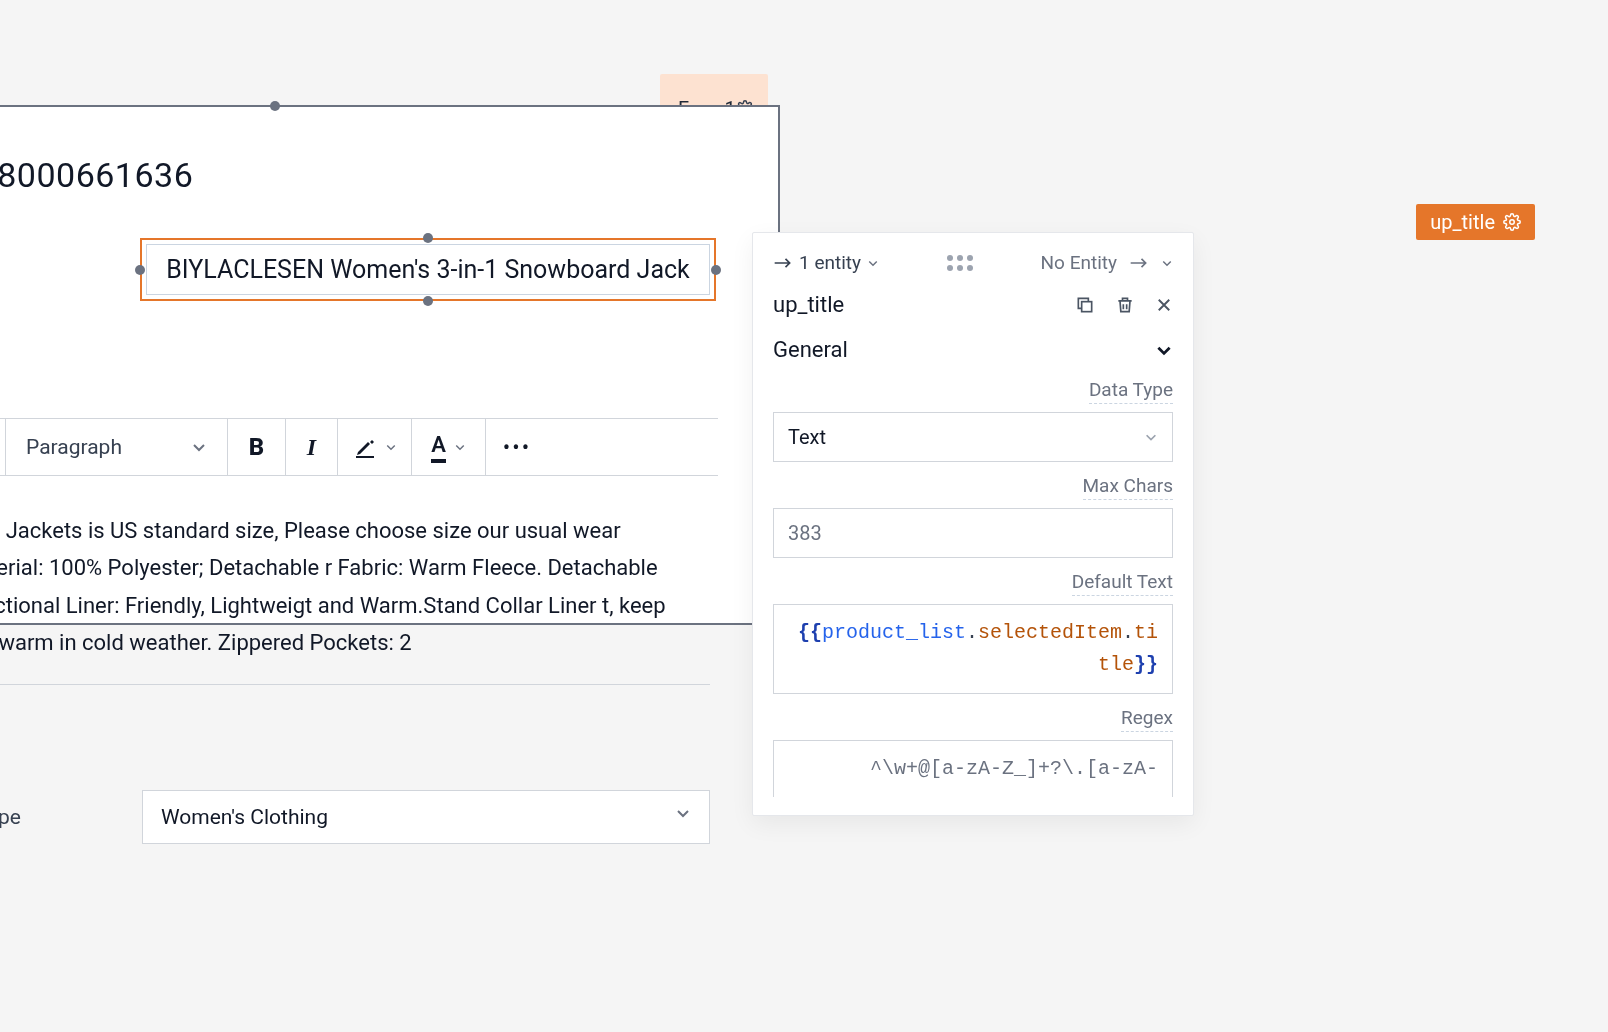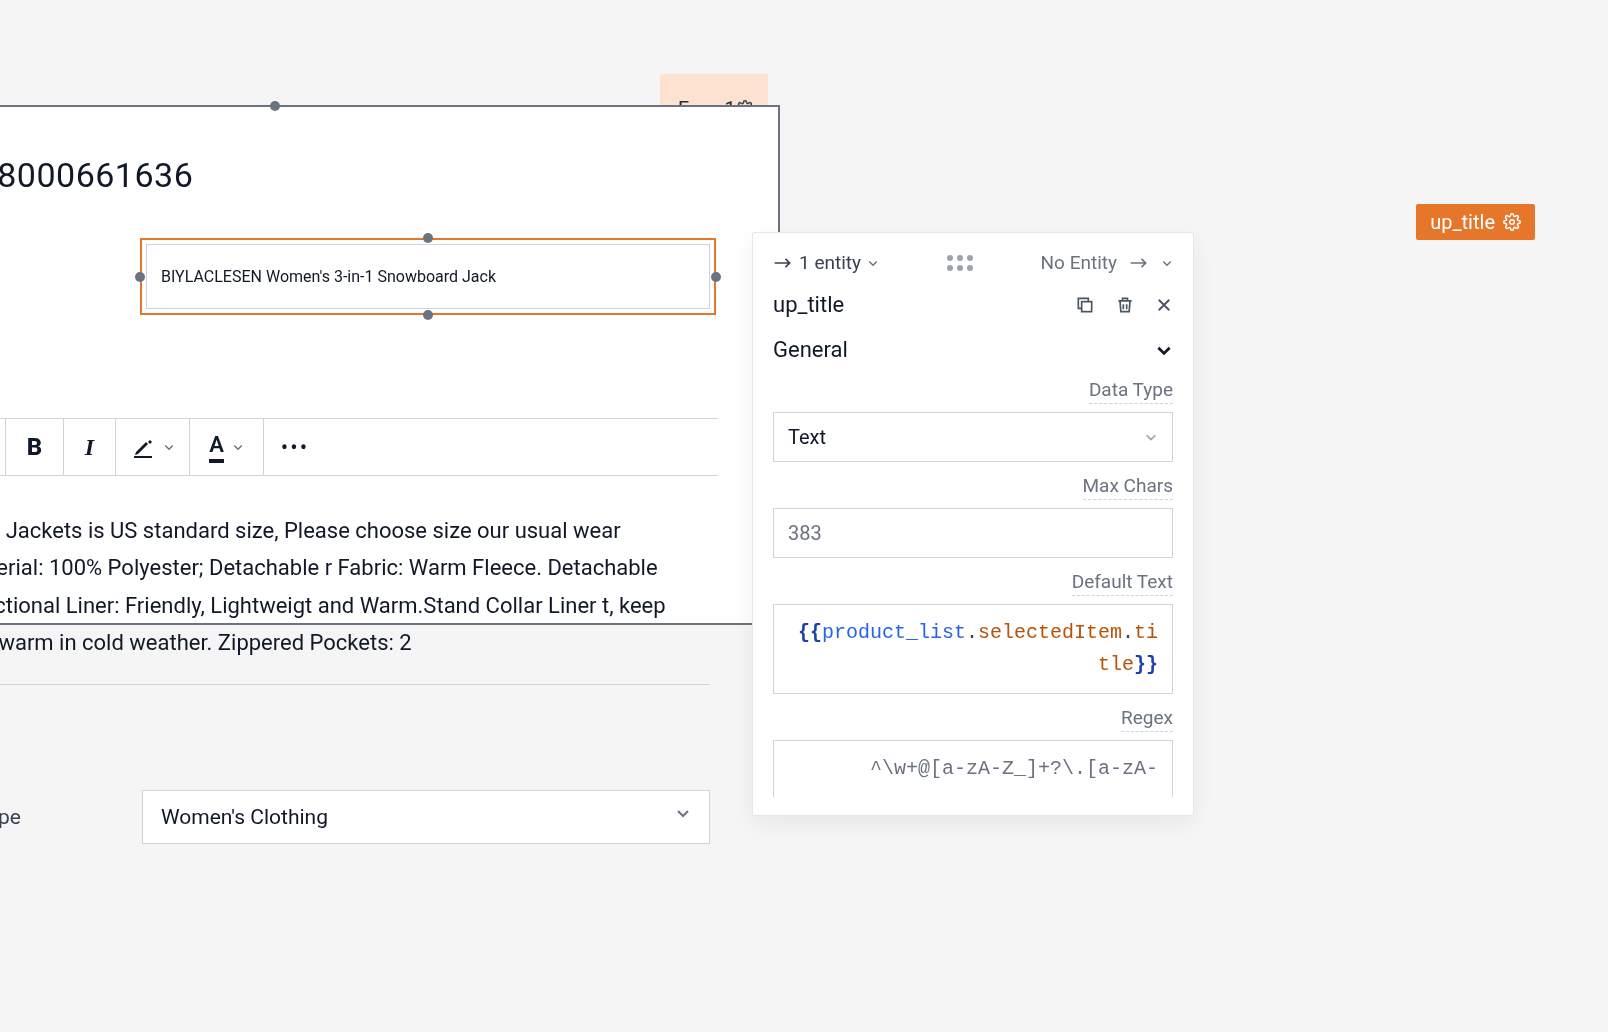--- a/index.html
+++ b/index.html
@@ -79,25 +79,26 @@
   width: 576px;
 }
 .selected-input {
   width: 100%;
   border: 2px solid #e5762a;
   padding: 4px;
   background: #fff;
 }
 .selected-input-inner {
   border: 1px solid #cbd5e1;
-  padding: 22px 14px;
-  font-size: 16px;
+  padding: 10px 14px;
+  font-size: 25px;
   color: #111827;
   white-space: nowrap;
   overflow: hidden;
+  text-align: center;
 }
 .sel-handle {
   position: absolute;
   width: 10px; height: 10px;
   background: #6b7280;
   border-radius: 50%;
 }
 .sh-tm { left: calc(50% - 5px); top: -5px; }
 .sh-ml { left: -5px; top: calc(50% - 5px); }
 .sh-mr { right: -5px; top: calc(50% - 5px); }
@@ -307,20 +308,26 @@
   <div class="sel-handle sh-bm"></div>
   <div class="selected-input">
     <div class="selected-input-inner">BIYLACLESEN Women's 3-in-1 Snowboard Jack</div>
   </div>
 </div>
 
 <div class="rte-toolbar">
   <div class="rte-cell rte-redo">
     
   </div>
+  <div class="rte-cell rte-paragraph">
+    <span>Paragraph</span>
+    <svg width="16" height="16" viewBox="0 0 16 16" fill="none" stroke="#6b7280" stroke-width="2">
+        <path d="M3 6l5 5 5-5"></path>
+      </svg>
+  </div>
   <div class="rte-cell rte-bold">
       <span>B</span>
     </div>
   <div class="rte-cell rte-italic">
       <span>I</span>
     </div>
   <div class="rte-cell rte-highlight">
     <svg width="24" height="24" viewBox="0 0 24 24" fill="#111827">
       <path d="M4 20l3-1 10-10-2-2L5 17l-1 3zm13-13l2 2 2-2-2-2-2 2z"></path>
       <rect x="3" y="21" width="18" height="2"></rect>

